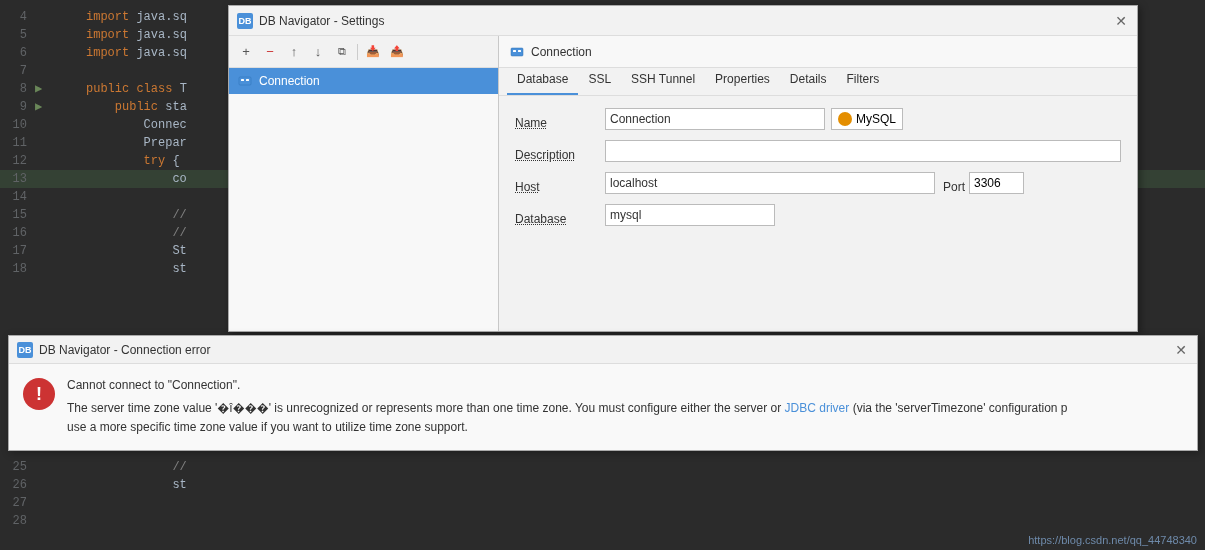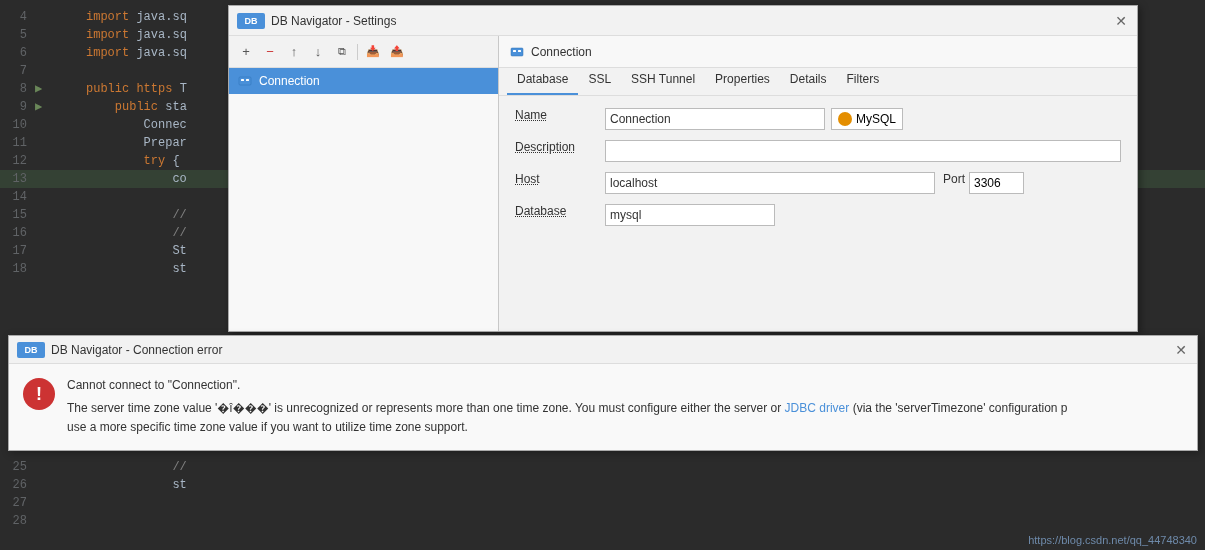--- a/index.html
+++ b/index.html
@@ -65,21 +65,21 @@
       height: 30px;
     }
     .dialog-title-left {
       display: flex;
       align-items: center;
       gap: 6px;
       font-size: 12px;
       color: #333;
     }
     .db-icon {
-      width: 28px;
+      width: 16px;
       height: 16px;
       background: #4a90d9;
       border-radius: 2px;
       display: inline-flex;
       align-items: center;
       justify-content: center;
       color: white;
       font-size: 9px;
       font-weight: bold;
     }
@@ -230,21 +230,21 @@
       border-bottom: 2px solid #4a90d9;
       color: #333;
     }
 
     .form-area {
       padding: 12px 16px;
       flex: 1;
     }
     .form-row {
       display: flex;
-      align-items: flex-start;
+      align-items: flex-end;
       margin-bottom: 10px;
     }
     .form-label {
       width: 90px;
       font-size: 12px;
       color: #333;
       text-decoration: underline;
       text-decoration-style: dotted;
     }
     .form-input {
@@ -396,21 +396,21 @@
       <span class="line-content"><span class="kw">import</span> java.sq</span>
     </div>
   <div class="code-line">
       <span class="line-num">7</span>
       <span class="line-arrow"></span>
       <span class="line-content"></span>
     </div>
   <div class="code-line">
       <span class="line-num">8</span>
       <span class="line-arrow" style="color:#6a8759">▶</span>
-      <span class="line-content"><span class="kw">public</span> <span class="kw">https</span> T</span>
+      <span class="line-content"><span class="kw">public</span> <span class="kw">class</span> T</span>
     </div>
   <div class="code-line">
       <span class="line-num">9</span>
       <span class="line-arrow" style="color:#6a8759">▶</span>
       <span class="line-content">&nbsp;&nbsp;&nbsp;&nbsp;<span class="kw">public</span> sta</span>
     </div>
   <div class="code-line">
       <span class="line-num">10</span>
       <span class="line-arrow"></span>
       <span class="line-content">&nbsp;&nbsp;&nbsp;&nbsp;&nbsp;&nbsp;&nbsp;&nbsp;Connec</span>

